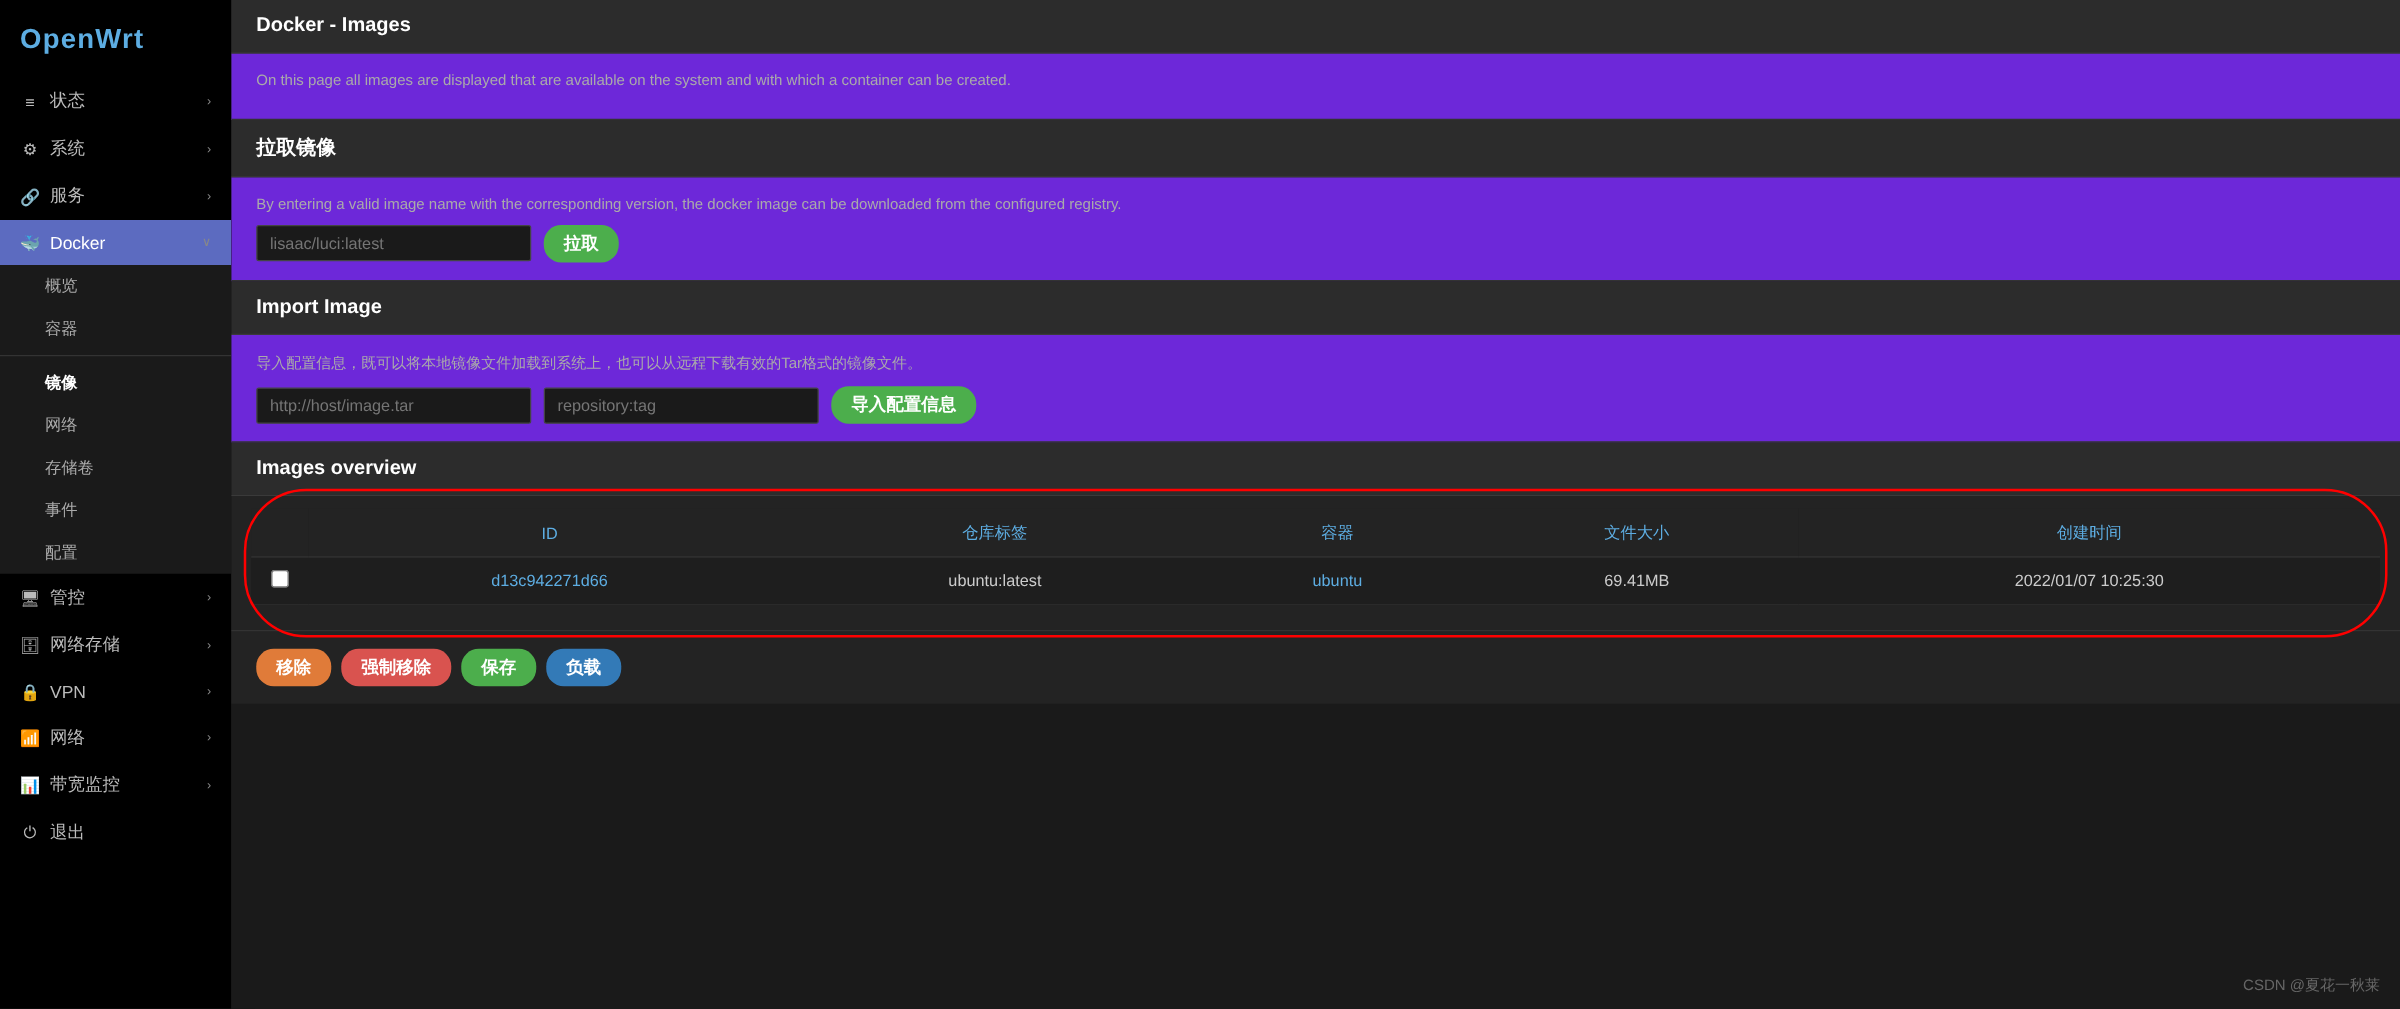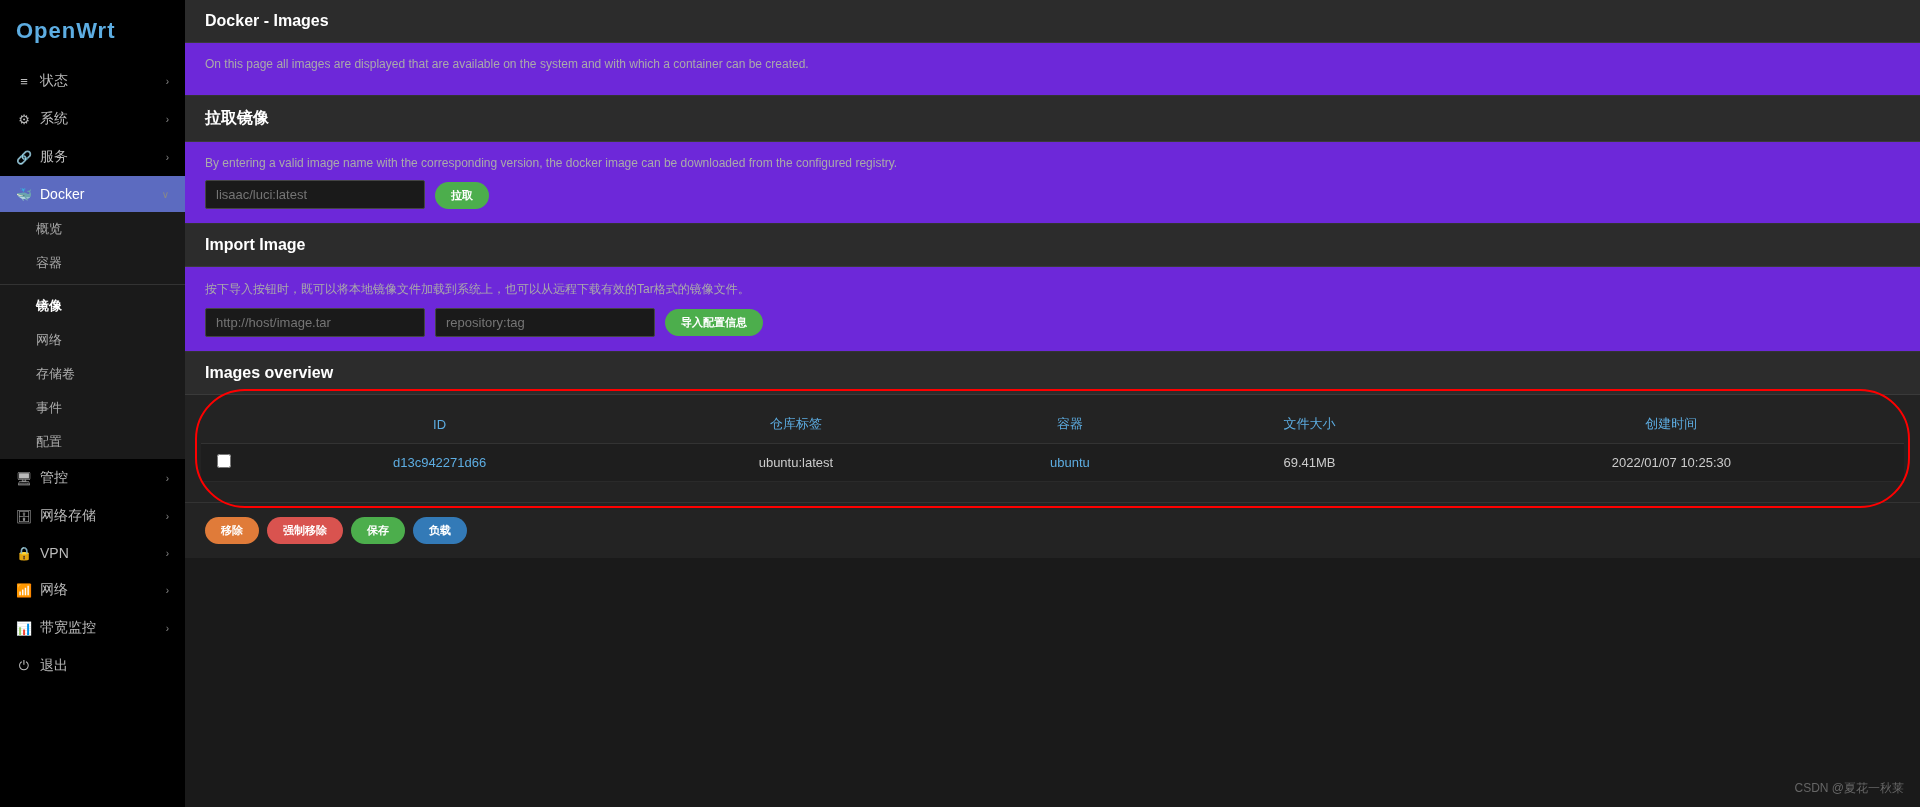--- a/index.html
+++ b/index.html
@@ -107,41 +107,41 @@
     }
 
     .section-desc {
       color: #aaa;
       font-size: 12px;
       margin-bottom: 10px;
     }
 
     .pull-row {
       display: flex;
-      align-items: flex-end;
+      align-items: flex-start;
       gap: 10px;
     }
 
     input[type="text"] {
       background: #1a1a1a;
       border: 1px solid #444;
       color: #ccc;
       padding: 6px 10px;
       font-size: 13px;
       border-radius: 2px;
       outline: none;
       width: 220px;
     }
 
     .btn {
       padding: 6px 16px;
       border: none;
       border-radius: 14px;
       cursor: pointer;
-      font-size: 11px;
+      font-size: 14px;
       color: #fff;
       font-weight: bold;
     }
     .btn-green { background: #4cae4c; }
     .btn-orange { background: #e07b39; }
     .btn-red { background: #d9534f; }
     .btn-blue { background: #337ab7; }
 
     
     .images-table {
@@ -335,21 +335,21 @@
     <div class="pull-row">
       <input type="text" placeholder="lisaac/luci:latest" style="">
       <button class="btn btn-green">拉取</button>
     </div>
   </div>
 
   <div class="section-header">
     <span>Import Image</span>
   </div>
   <div class="section-body">
-    <p class="import-desc">按下导入按钮时，既可以将本地镜像文件加载到系统上，也可以从远程下载有效的Tar格式的镜像文件。</p>
+    <p class="import-desc">导入配置信息，既可以将本地镜像文件加载到系统上，也可以从远程下载有效的Tar格式的镜像文件。</p>
     <div class="import-row">
       <input type="text" placeholder="http://host/image.tar" style="">
       <input type="text" placeholder="repository:tag" style="">
       <button class="btn btn-green">导入配置信息</button>
     </div>
   </div>
 
   <div class="section-header">
     <span>Images overview</span>
   </div>

